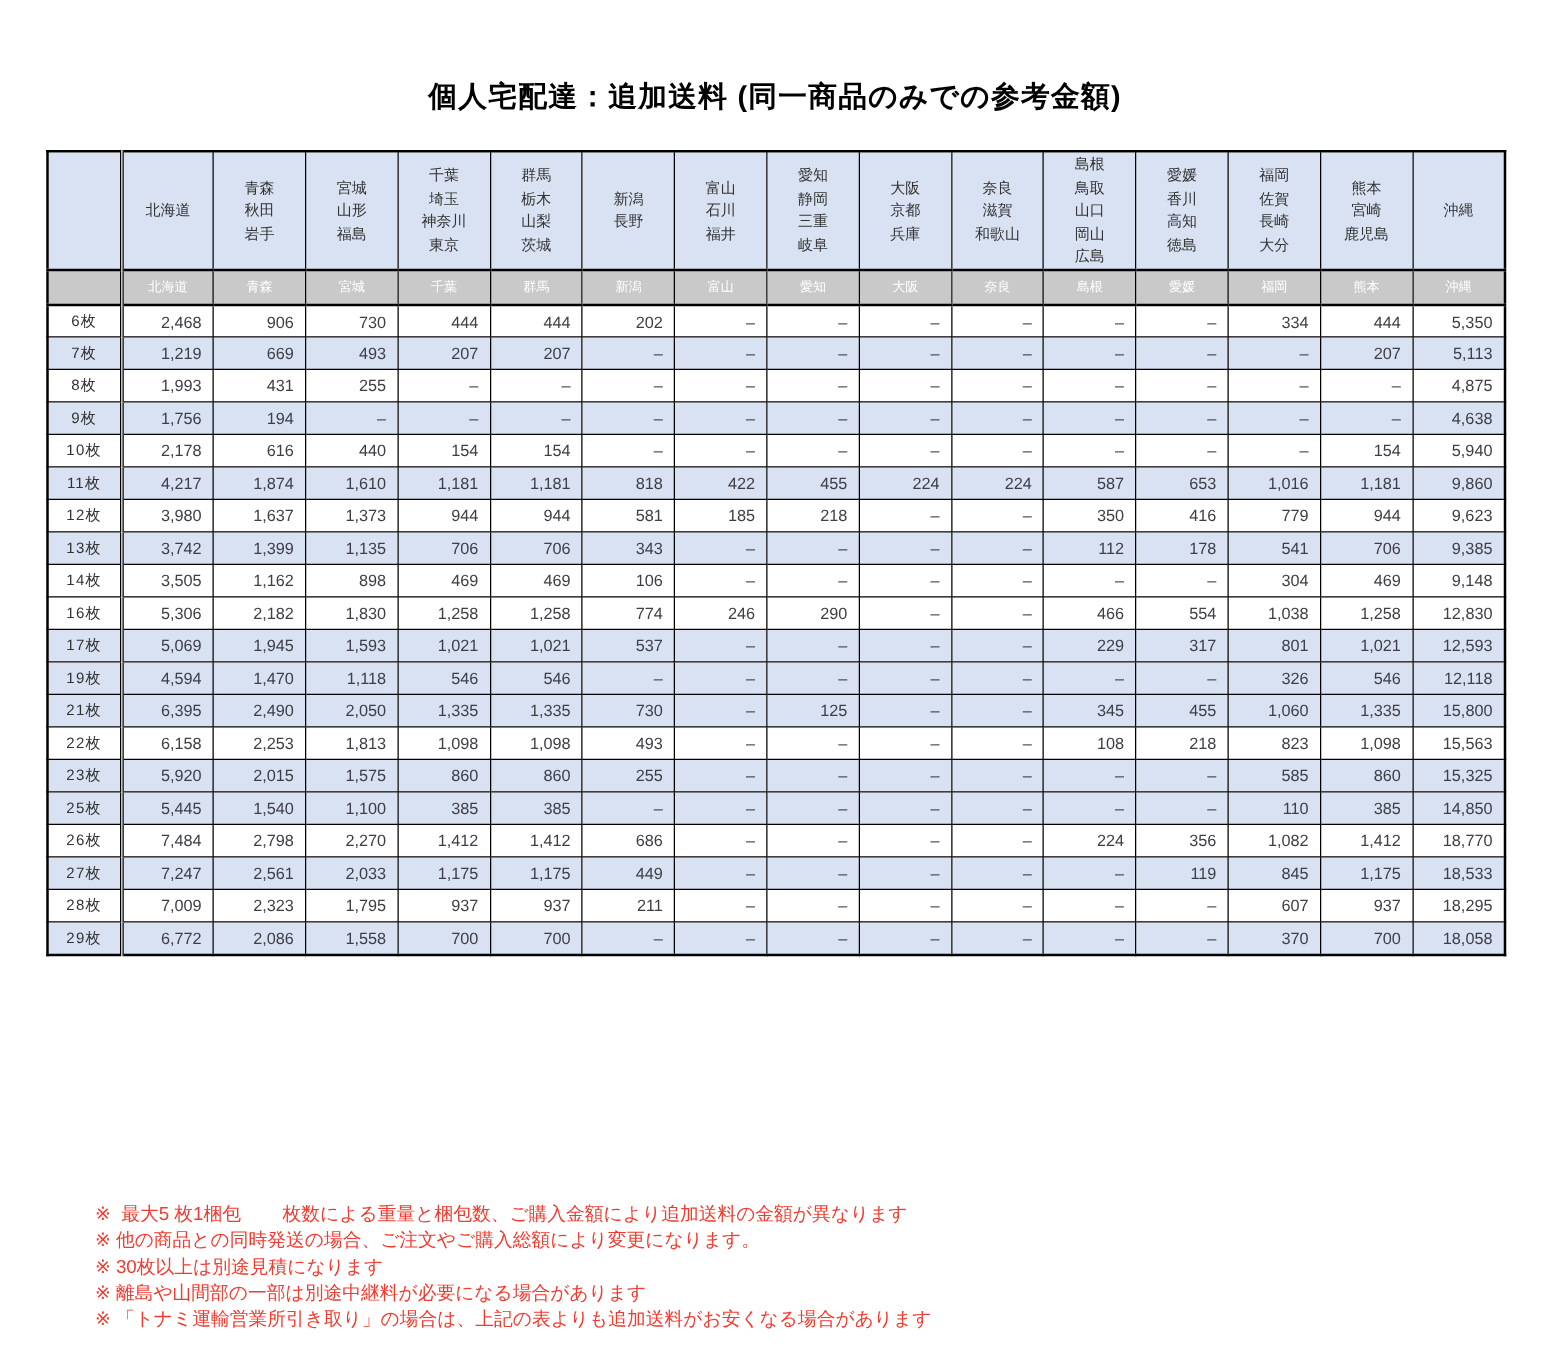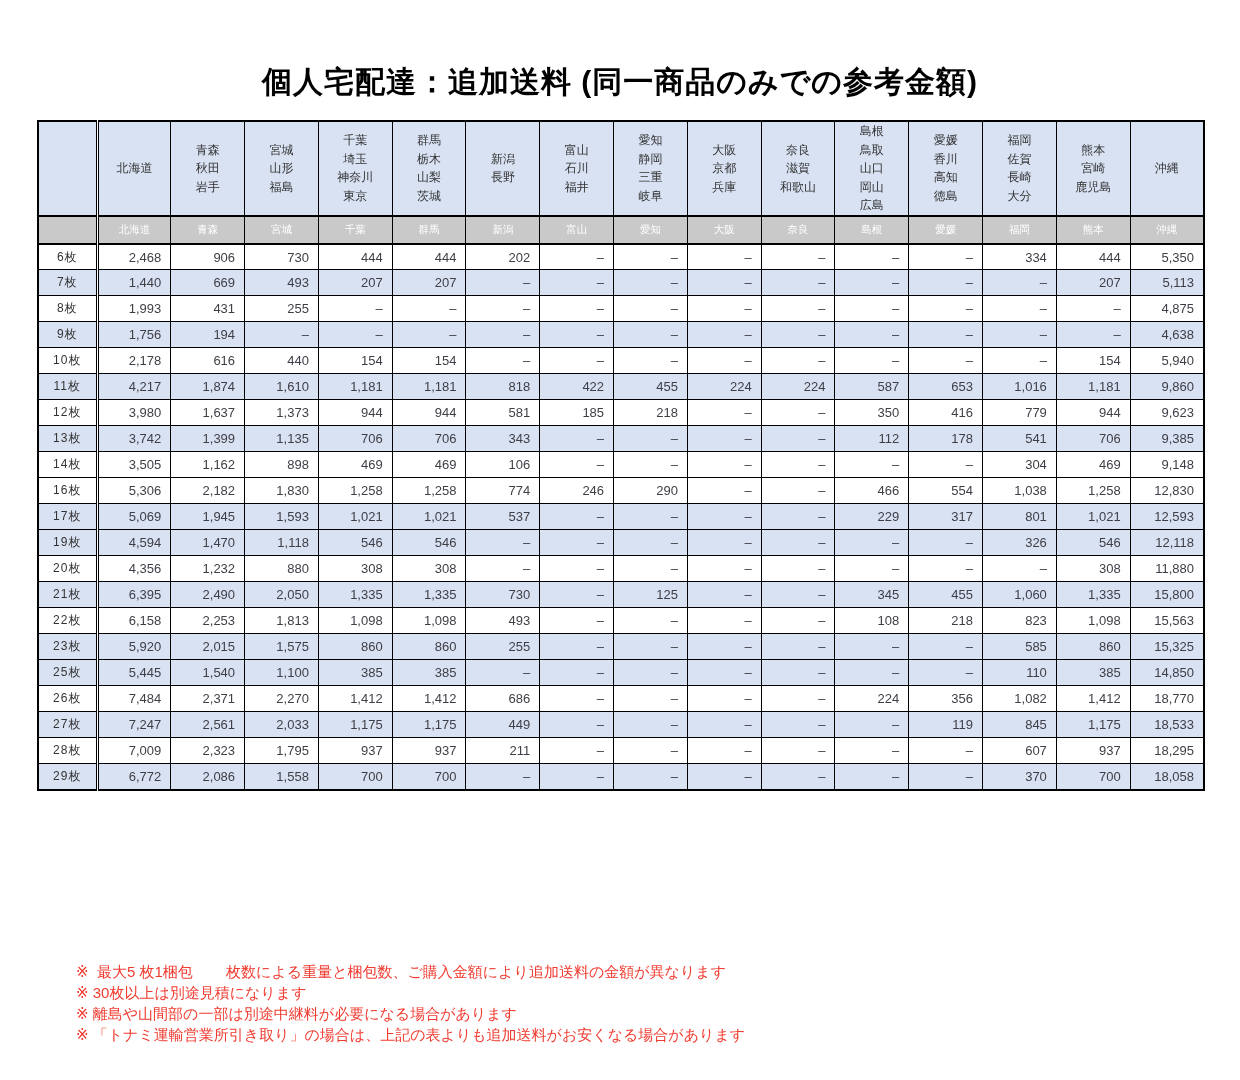--- a/index.html
+++ b/index.html
@@ -9,21 +9,21 @@
     --ink:#3e3e46;
   }
   html,body{margin:0;padding:0;}
   body{
     width:1240px;height:1080px;background:#ffffff;
     font-family:"Liberation Sans","DejaVu Sans",sans-serif;
     position:relative;
   }
   .title{
     position:absolute;left:0;top:62px;width:1240px;
-    text-align:center;font-size:30px;font-weight:bold;color:#000;
+    text-align:center;font-size:23px;font-weight:bold;color:#000;
     letter-spacing:1px;
   }
   table.fee{
     position:absolute;left:37px;top:120px;width:1168px;
     border-collapse:collapse;table-layout:fixed;
     border:2px solid #000;
   }
   table.fee th,table.fee td{
     border:1px solid #000;padding:0;overflow:hidden;
     font-weight:normal;
@@ -167,21 +167,21 @@
         <td>–</td>
         <td>–</td>
         <td>–</td>
         <td>–</td>
         <td>334</td>
         <td>444</td>
         <td>5,350</td>
       </tr>
       <tr class="datarow alt">
         <td class="rowlabel">7枚</td>
-        <td class="sep">1,440</td>
+        <td class="sep">1,219</td>
         <td>669</td>
         <td>493</td>
         <td>207</td>
         <td>207</td>
         <td>–</td>
         <td>–</td>
         <td>–</td>
         <td>–</td>
         <td>–</td>
         <td>–</td>
@@ -363,38 +363,20 @@
         <td>–</td>
         <td>–</td>
         <td>–</td>
         <td>–</td>
         <td>–</td>
         <td>–</td>
         <td>326</td>
         <td>546</td>
         <td>12,118</td>
       </tr>
-      <tr class="datarow">
-        <td class="rowlabel">20枚</td>
-        <td class="sep">4,356</td>
-        <td>1,232</td>
-        <td>880</td>
-        <td>308</td>
-        <td>308</td>
-        <td>–</td>
-        <td>–</td>
-        <td>–</td>
-        <td>–</td>
-        <td>–</td>
-        <td>–</td>
-        <td>–</td>
-        <td>–</td>
-        <td>308</td>
-        <td>11,880</td>
-      </tr>
       <tr class="datarow alt">
         <td class="rowlabel">21枚</td>
         <td class="sep">6,395</td>
         <td>2,490</td>
         <td>2,050</td>
         <td>1,335</td>
         <td>1,335</td>
         <td>730</td>
         <td>–</td>
         <td>125</td>
@@ -456,21 +438,21 @@
         <td>–</td>
         <td>–</td>
         <td>–</td>
         <td>110</td>
         <td>385</td>
         <td>14,850</td>
       </tr>
       <tr class="datarow">
         <td class="rowlabel">26枚</td>
         <td class="sep">7,484</td>
-        <td>2,371</td>
+        <td>2,798</td>
         <td>2,270</td>
         <td>1,412</td>
         <td>1,412</td>
         <td>686</td>
         <td>–</td>
         <td>–</td>
         <td>–</td>
         <td>–</td>
         <td>224</td>
         <td>356</td>
@@ -530,16 +512,17 @@
         <td>–</td>
         <td>370</td>
         <td>700</td>
         <td>18,058</td>
       </tr>
     </tbody>
 </table>
 
 <div class="notes">
     <div class="note">※  最大5 枚1梱包        枚数による重量と梱包数、ご購入金額により追加送料の金額が異なります</div>
+    <div class="note">※ 他の商品との同時発送の場合、ご注文やご購入総額により変更になります。</div>
     <div class="note">※ 30枚以上は別途見積になります</div>
     <div class="note">※ 離島や山間部の一部は別途中継料が必要になる場合があります</div>
     <div class="note">※ 「トナミ運輸営業所引き取り」の場合は、上記の表よりも追加送料がお安くなる場合があります</div>
   </div>
 
 </body></html>

